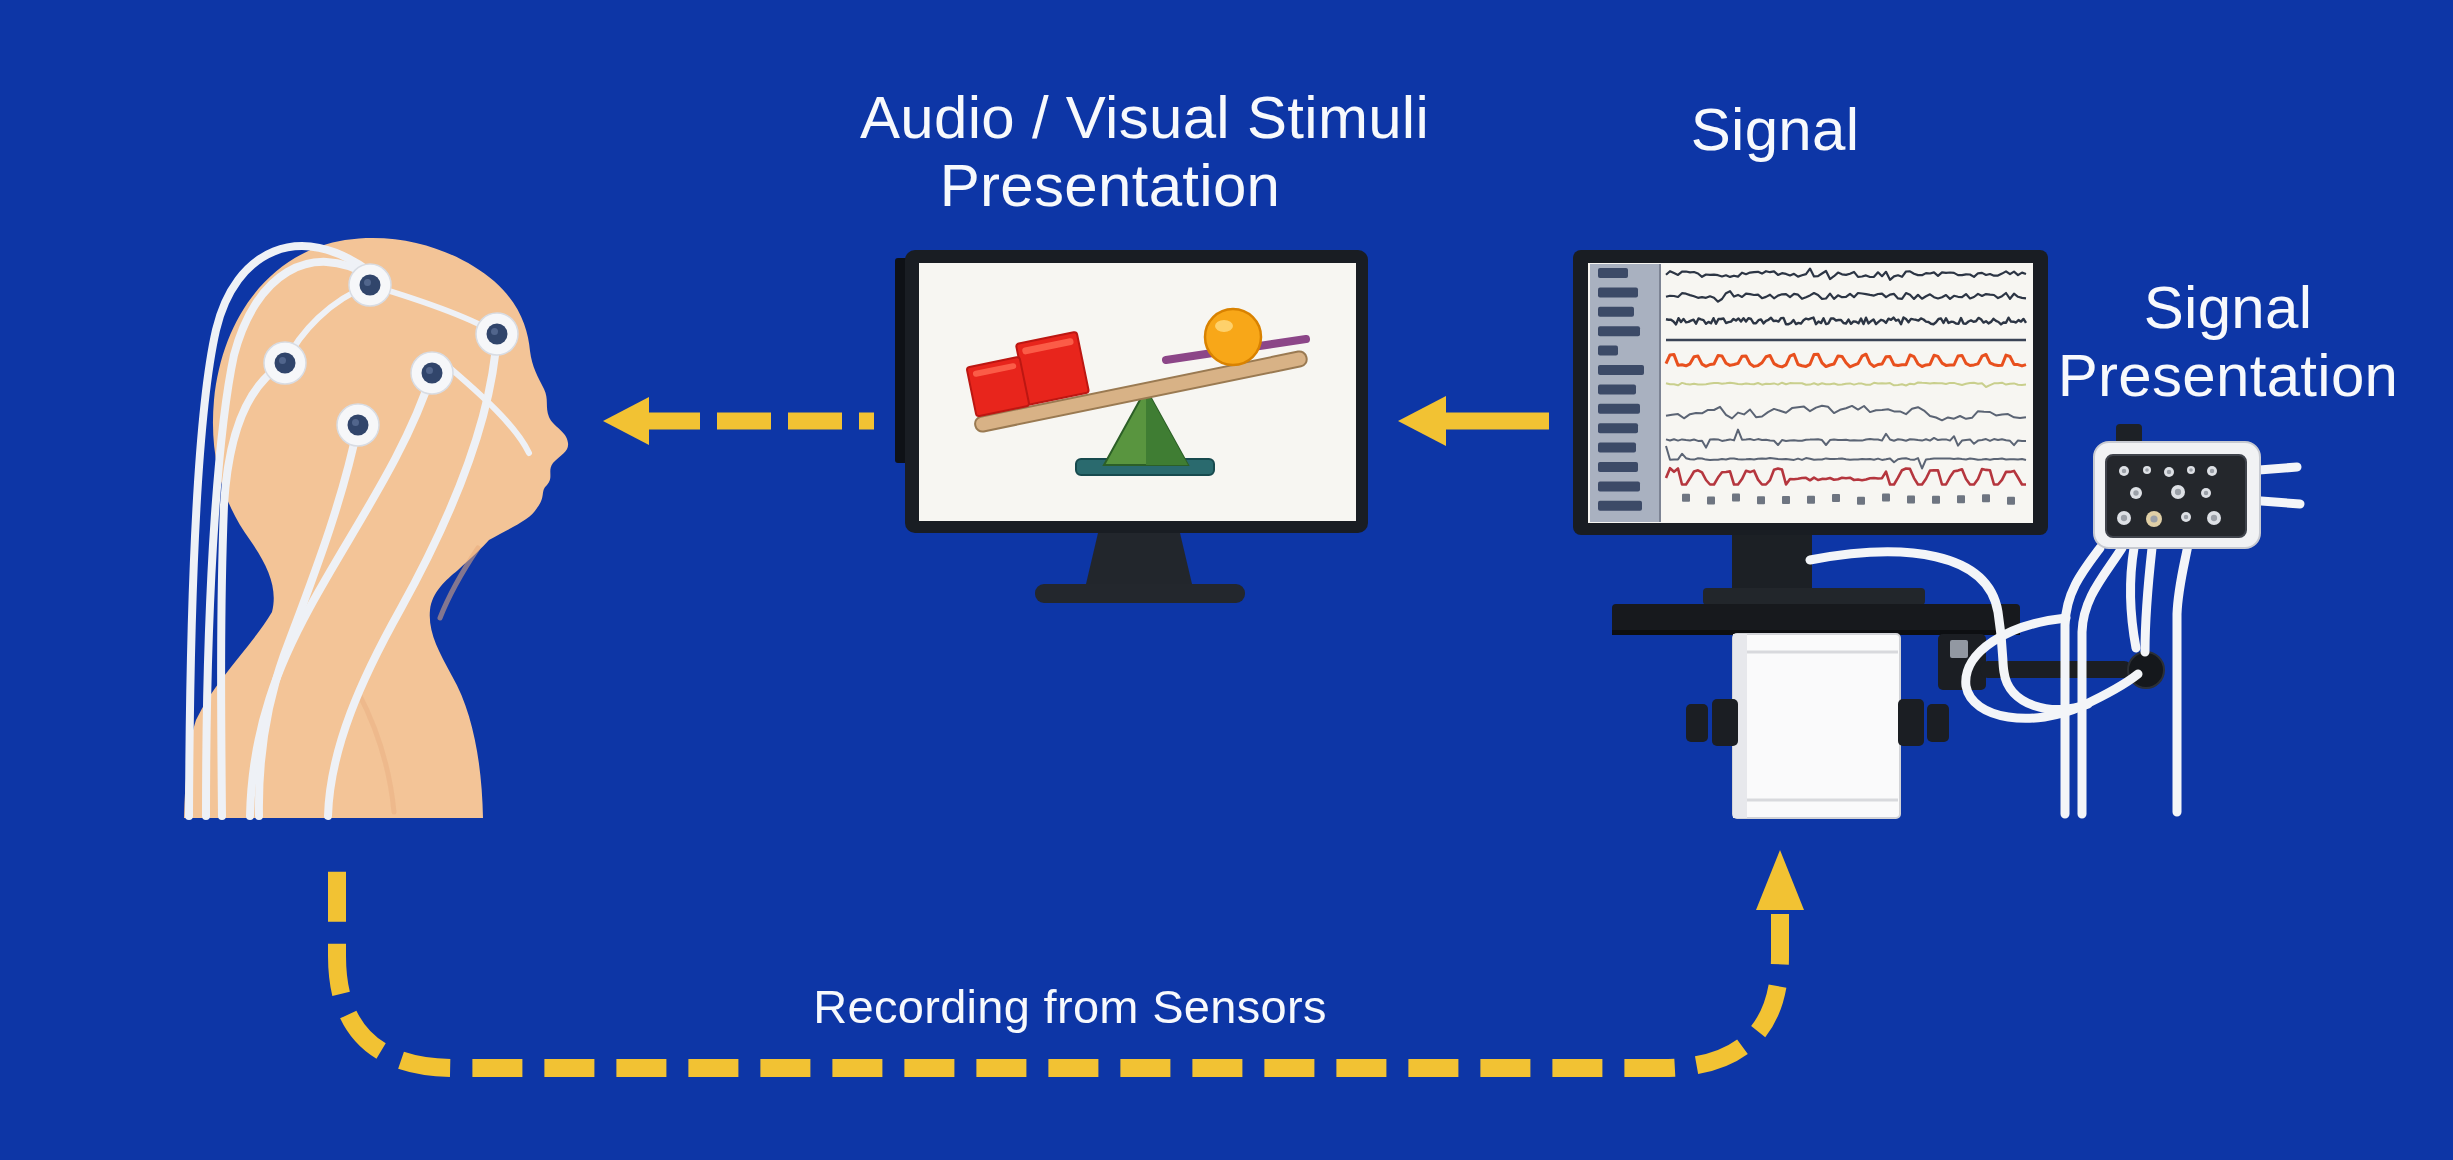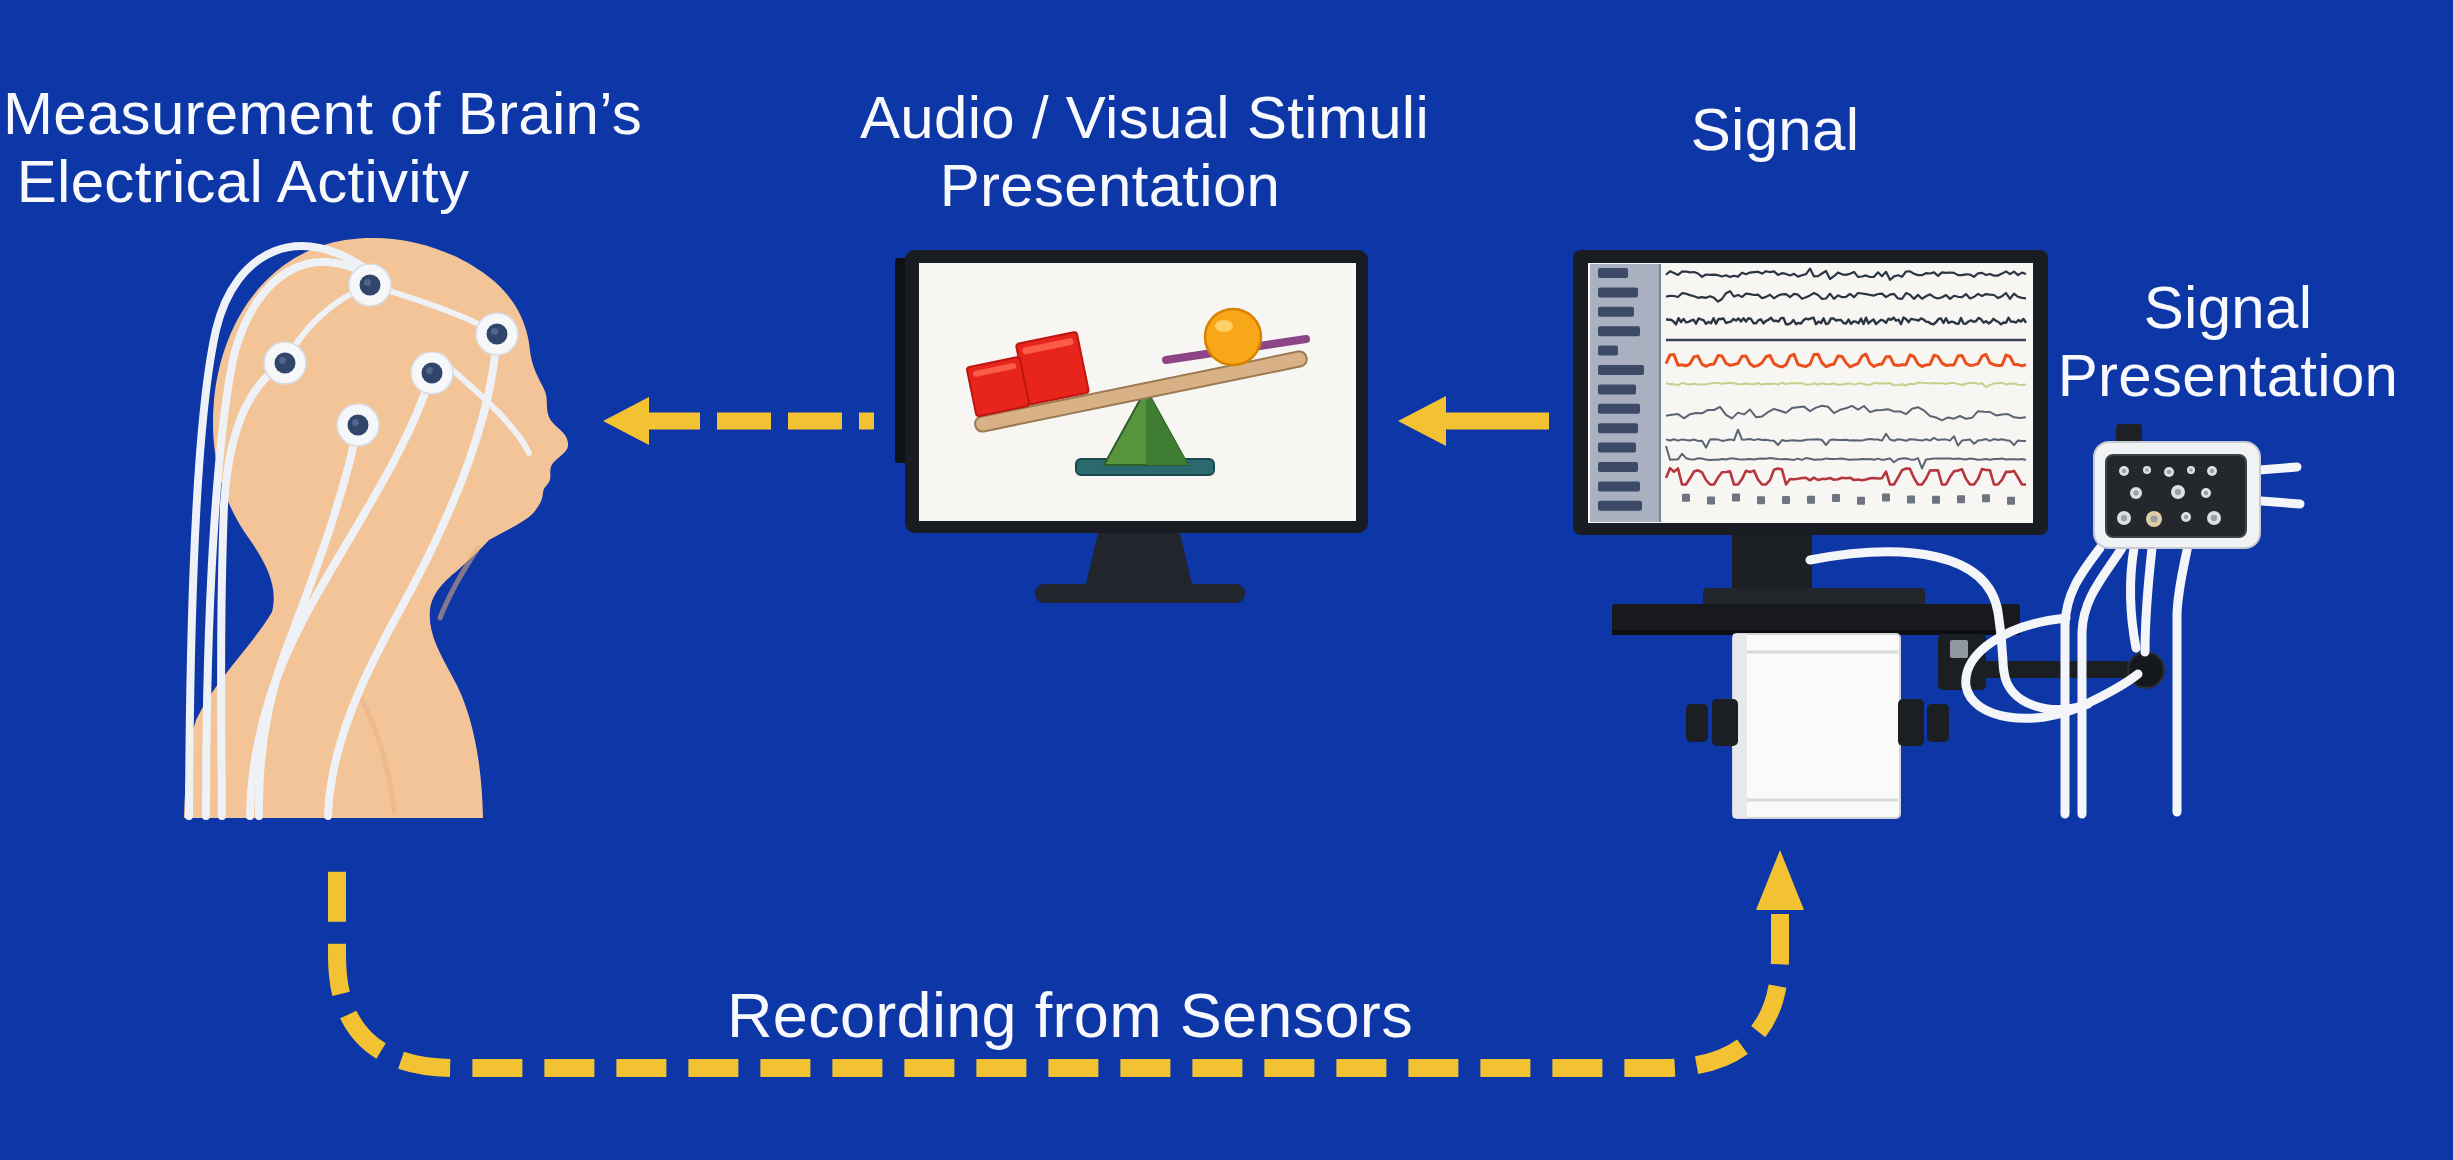--- a/index.html
+++ b/index.html
@@ -8,21 +8,21 @@
     background:var(--background,#0d36a6);
     font-family:"Liberation Sans", sans-serif;
   }
   .stage svg{position:absolute;left:0;top:0;}
   .title{
     position:absolute;color:var(--white_text,#f7f9fc);
     font-size:60px;line-height:1.14;text-align:center;font-weight:500;
     letter-spacing:.3px;white-space:nowrap;
   }
   .title span{display:block;}
-  #t-recording{font-size:63px;}
+  #t-recording{font-size:47px;}
   .wire{stroke:var(--wire,#eef1f6);fill:none;stroke-linecap:round;}
   .cable{stroke:var(--cable_white,#f3f5f8);fill:none;stroke-linecap:round;stroke-width:9;}
   .yellow-fill{fill:var(--yellow,#f2c233);}
   .yellow-stroke{stroke:var(--yellow,#f2c233);fill:none;}
 </style>
 </head>
 <body>
 
 <div class="stage" id="stage" style="--background: #0d36a6; --yellow: #f2c233; --white_text: #f7f9fc; --skin: #f3c497; --skin_shadow: #e7ab7c; --wire: #eef1f6; --electrode_ring: #f6f7f9; --electrode_core: #31456b; --monitor_frame: #191d23; --monitor_screen: #f7f6f2; --stand_dark: #1c2025; --shelf_dark: #17191d; --printer_white: #fafafb; --sidebar_grey: #a9b1c0; --amp_body: #f1f2f4; --amp_panel: #24272c; --cable_white: #f3f5f8;">
 
@@ -234,24 +234,20 @@
           <circle cx="2214" cy="518" r="3.15" fill="#9ba0a8"></circle>
         </g>
   </g>
 
   <g id="recording-path">
     <path class="yellow-stroke" d="M1780,914 L1780,956 Q1780,1068 1662,1068 L455,1068 Q337,1068 337,956 L337,858" stroke-width="18" stroke-dasharray="50 22"></path>
     <polygon class="yellow-fill" points="1780,850 1756,910 1804,910"></polygon>
   </g>
 </svg>
 
-<div class="title" id="t-measure" style="left:3px;top:80px;width:480px;">
-  <span>Measurement of Brain’s</span>
-  <span>Electrical Activity</span>
-</div>
 <div class="title" id="t-stimuli" style="left:860px;top:84px;width:500px;">
   <span>Audio / Visual Stimuli</span>
   <span>Presentation</span>
 </div>
 <div class="title" id="t-processing" style="left:1565px;top:96px;width:420px;">
   <span>Signal</span>
 </div>
 <div class="title" id="t-amplification" style="left:2016px;top:274px;width:424px;">
   <span>Signal</span>
   <span>Presentation</span>

